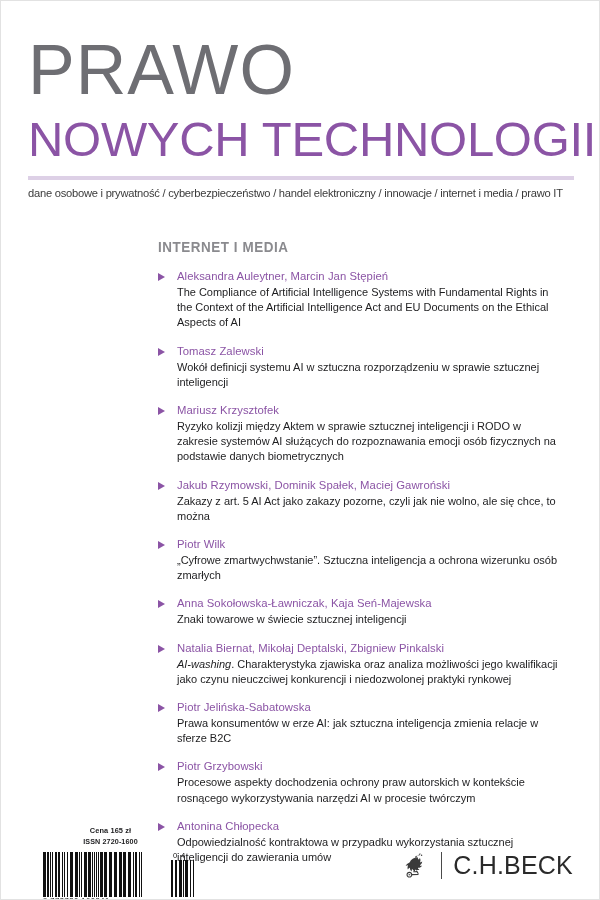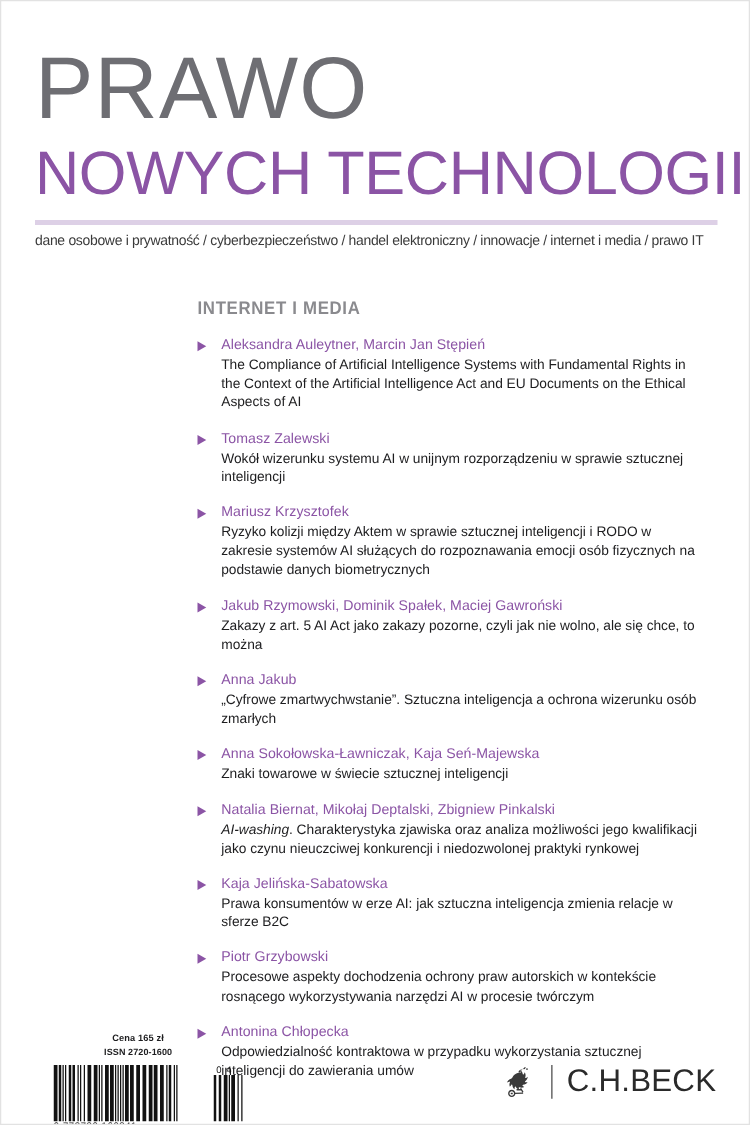--- a/index.html
+++ b/index.html
@@ -264,50 +264,50 @@
     <div class="section-head">INTERNET I MEDIA</div>
     <div id="entries">
         <div class="entry">
           <span class="bullet"></span>
           <div class="authors">Aleksandra Auleytner, Marcin Jan Stępień</div>
           <div class="art-title">The Compliance of Artificial Intelligence Systems with Fundamental Rights in the Context of the Artificial Intelligence Act and EU Documents on the Ethical Aspects of AI</div>
         </div>
         <div class="entry">
           <span class="bullet"></span>
           <div class="authors">Tomasz Zalewski</div>
-          <div class="art-title">Wokół wizerunku systemu AI w unijnym rozporządzeniu w sprawie sztucznej inteligencji</div>
+          <div class="art-title">Wokół definicji systemu AI w sztuczna rozporządzeniu w sprawie sztucznej inteligencji</div>
         </div>
         <div class="entry">
           <span class="bullet"></span>
           <div class="authors">Mariusz Krzysztofek</div>
           <div class="art-title">Ryzyko kolizji między Aktem w sprawie sztucznej inteligencji i RODO w zakresie systemów AI służących do rozpoznawania emocji osób fizycznych na podstawie danych biometrycznych</div>
         </div>
         <div class="entry">
           <span class="bullet"></span>
           <div class="authors">Jakub Rzymowski, Dominik Spałek, Maciej Gawroński</div>
           <div class="art-title">Zakazy z art. 5 AI Act jako zakazy pozorne, czyli jak nie wolno, ale się chce, to można</div>
         </div>
         <div class="entry">
           <span class="bullet"></span>
-          <div class="authors">Anna Jakub</div>
+          <div class="authors">Piotr Wilk</div>
           <div class="art-title">„Cyfrowe zmartwychwstanie”. Sztuczna inteligencja a ochrona wizerunku osób zmarłych</div>
         </div>
         <div class="entry">
           <span class="bullet"></span>
           <div class="authors">Anna Sokołowska-Ławniczak, Kaja Seń-Majewska</div>
           <div class="art-title">Znaki towarowe w świecie sztucznej inteligencji</div>
         </div>
         <div class="entry">
           <span class="bullet"></span>
           <div class="authors">Natalia Biernat, Mikołaj Deptalski, Zbigniew Pinkalski</div>
           <div class="art-title"><i>AI-washing</i><span>. Charakterystyka zjawiska oraz analiza możliwości jego kwalifikacji jako czynu nieuczciwej konkurencji i niedozwolonej praktyki rynkowej</span></div>
         </div>
         <div class="entry">
           <span class="bullet"></span>
-          <div class="authors">Kaja Jelińska-Sabatowska</div>
+          <div class="authors">Piotr Jelińska-Sabatowska</div>
           <div class="art-title">Prawa konsumentów w erze AI: jak sztuczna inteligencja zmienia relacje w sferze B2C</div>
         </div>
         <div class="entry">
           <span class="bullet"></span>
           <div class="authors">Piotr Grzybowski</div>
           <div class="art-title">Procesowe aspekty dochodzenia ochrony praw autorskich w kontekście rosnącego wykorzystywania narzędzi AI w procesie twórczym</div>
         </div>
         <div class="entry">
           <span class="bullet"></span>
           <div class="authors">Antonina Chłopecka</div>

